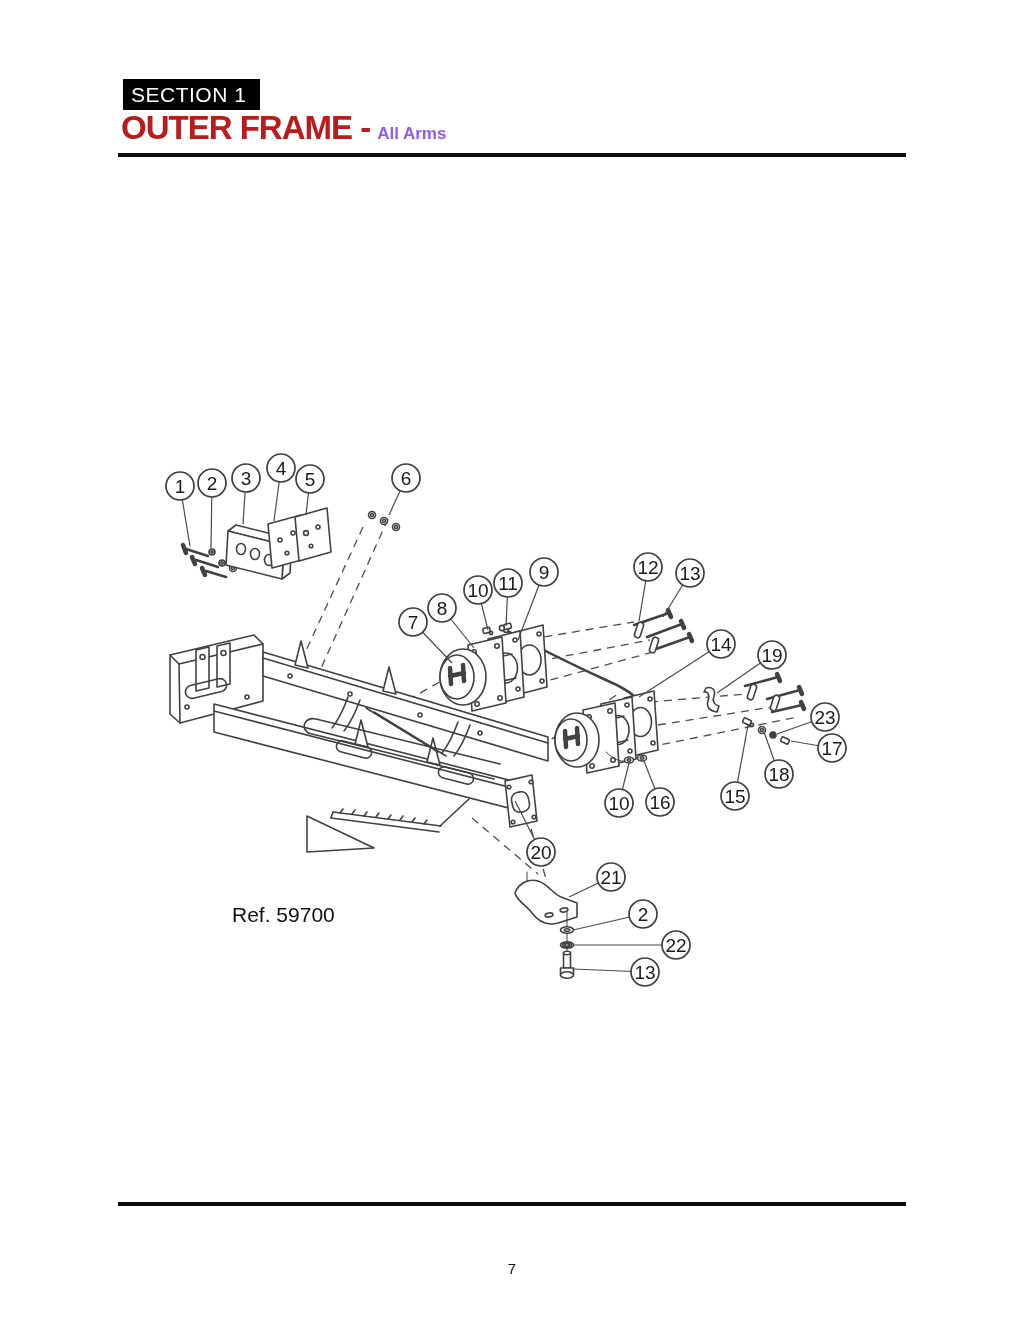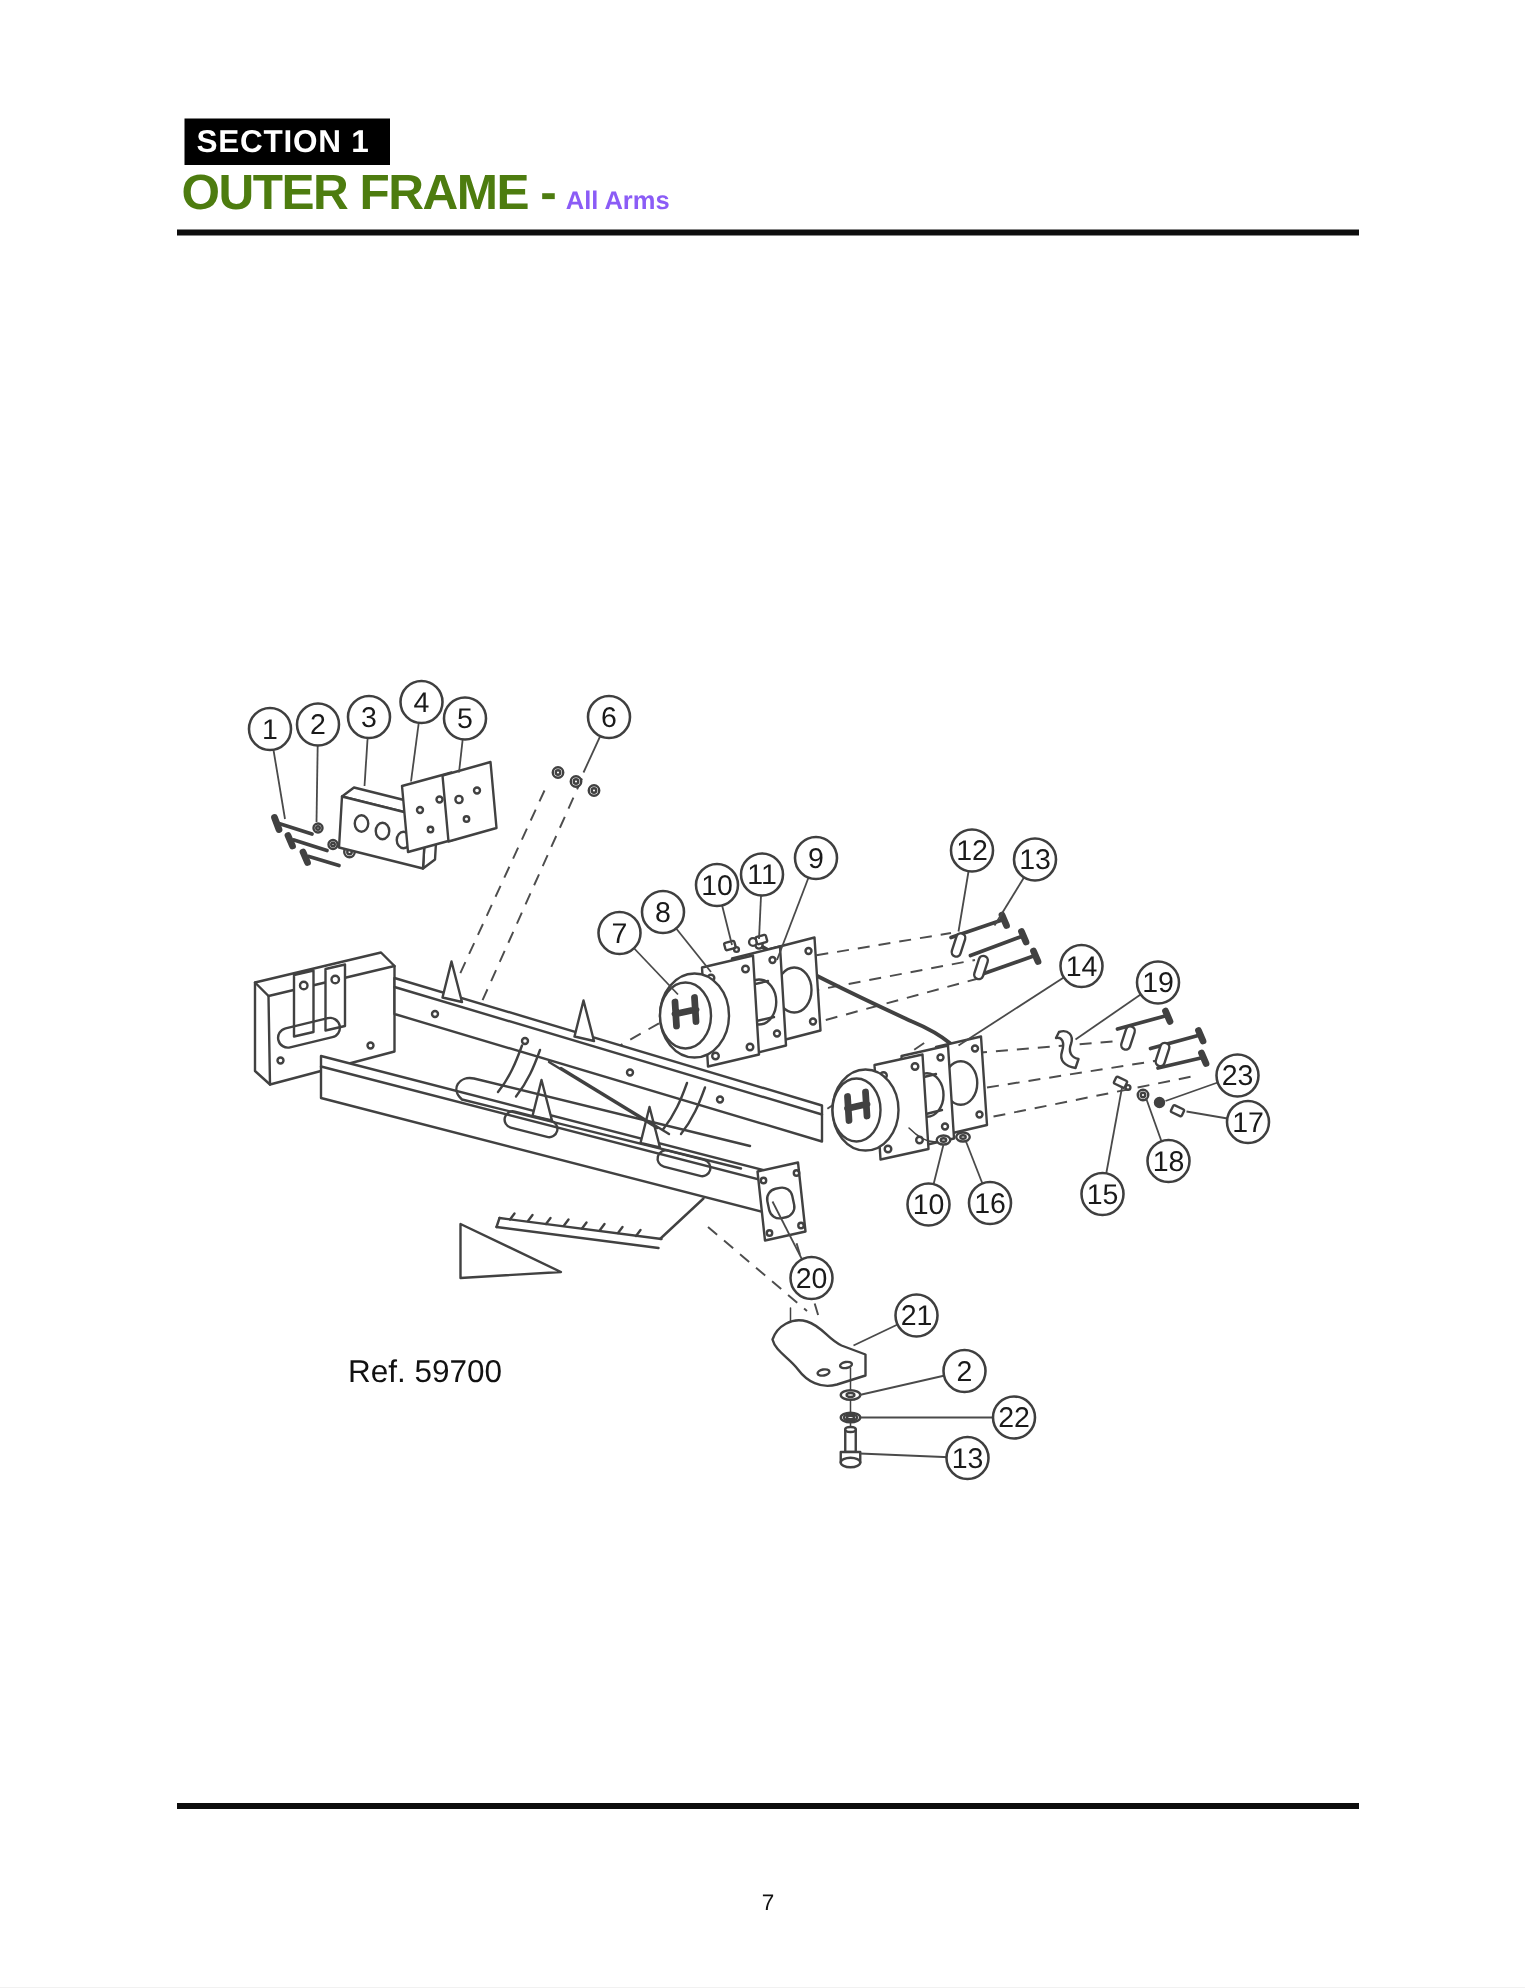--- a/index.html
+++ b/index.html
@@ -2,25 +2,25 @@
 <html><head>
 <meta charset="utf-8">
 <style>
   html,body { margin:0; padding:0; background:#e8e8e8; }
   .page {
     position:relative; width:1024px; height:1325px; background:#ffffff;
     font-family:"Liberation Sans", sans-serif; overflow:hidden; margin:0 auto;
   }
   .badge {
     position:absolute; left:123px; top:79px; background:#000; color:#fff;
-    font-weight:bold; font-size:21px; line-height:1; padding:5px 14px 5px 8px;
+    font-weight:normal; font-size:21px; line-height:1; padding:5px 14px 5px 8px;
     letter-spacing:0.5px;
   }
   .title-line { position:absolute; left:121px; top:109px; white-space:nowrap; }
-  .title-main { font-size:33px; font-weight:bold; color:#4d7c0f; letter-spacing:-1px; }
+  .title-main { font-size:33px; font-weight:bold; color:#b91c1c; letter-spacing:-1px; }
   .title-sub  { font-size:17px; font-weight:bold; color:#8b5cf6; margin-left:7px; }
   .rule { position:absolute; left:118px; width:788px; height:4px; background:#0d0d0d; }
   .rule-top { top:153px; }
   .rule-bottom { top:1202px; }
   .ref-label { position:absolute; left:232px; top:903px; font-size:21px; color:#111; }
   .page-num { position:absolute; left:0; top:1260px; width:1024px; text-align:center;
     font-size:15px; color:#111; }
   #diagram-svg { position:absolute; left:0; top:0; }
   .art { stroke:#414141; stroke-width:1.6; fill:none; stroke-linejoin:round; stroke-linecap:round; }
   .wfill { fill:#ffffff; }

